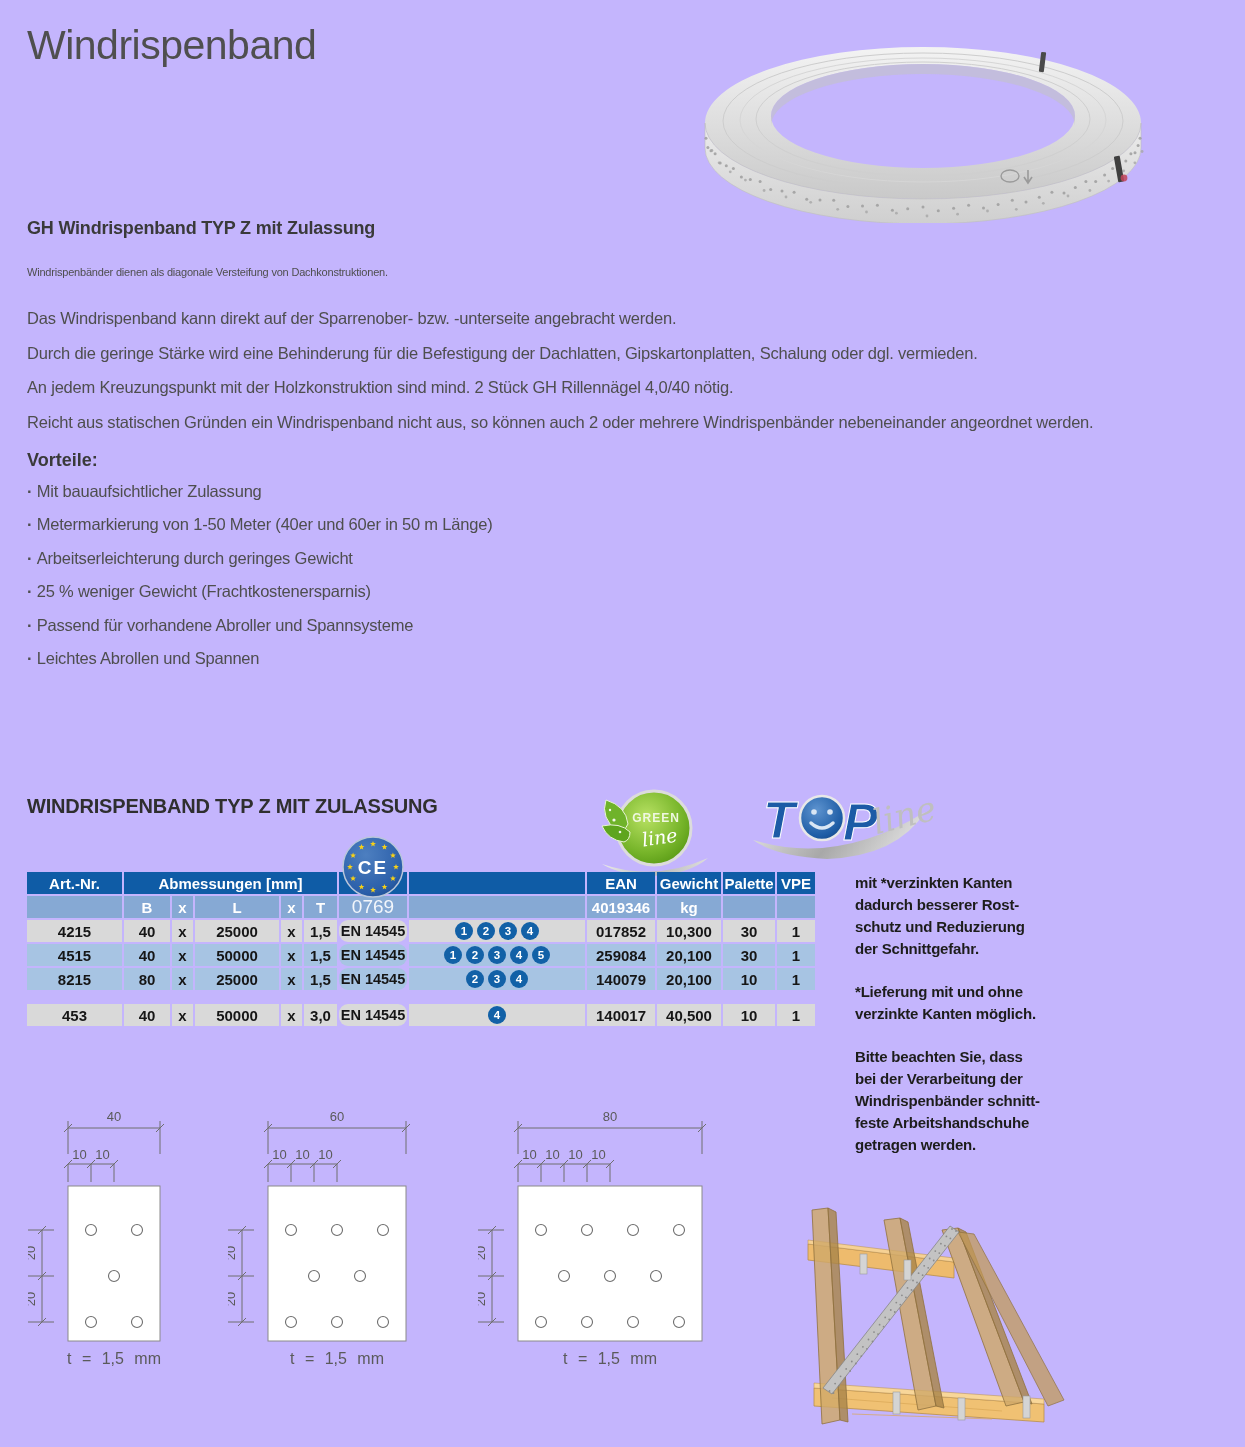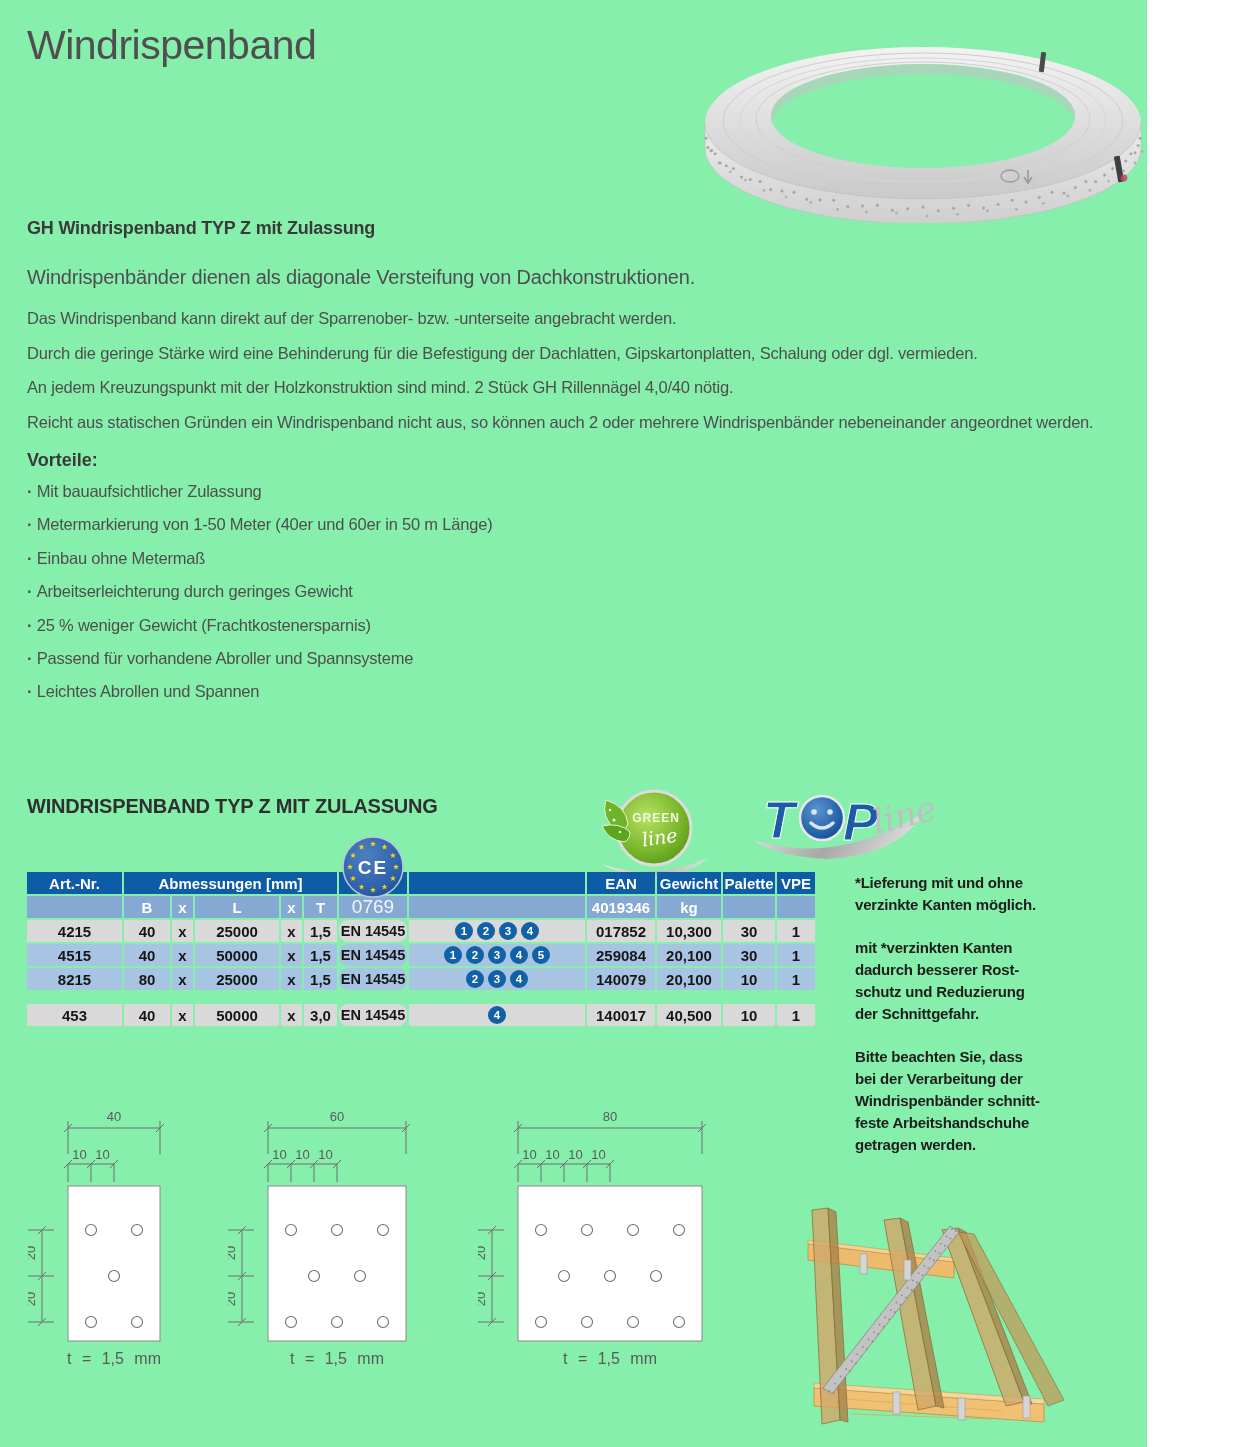--- a/index.html
+++ b/index.html
@@ -1,23 +1,23 @@
 <!DOCTYPE html>
 <html style="--c-header: #0f5ca6; --c-subheader: #86a9d4; --c-rowblue: #a7c4e3; --c-rowgray: #d9d9d9; --c-badge: #1261a7;"><head>
 <meta charset="utf-8">
 <style>
   html,body{margin:0;padding:0;background:#fff;}
-  .page{position:relative;width:1147px;height:1447px;background:#86efac;overflow:hidden;
+  .page{position:relative;width:1245px;height:1447px;background:#c4b5fd;overflow:hidden;
         font-family:"Liberation Sans",sans-serif;color:#4e4e4e;}
 
   .page-title{position:absolute;left:27px;top:22px;margin:0;font-size:41px;font-weight:400;
               color:#4f4f4f;letter-spacing:-0.5px;}
   .product-subtitle{position:absolute;left:27px;top:218px;margin:0;font-size:18px;font-weight:bold;
               color:#3a3a3a;letter-spacing:-0.2px;}
-  .intro{position:absolute;left:27px;top:266px;font-size:20px;letter-spacing:-0.2px;white-space:nowrap;}
+  .intro{position:absolute;left:27px;top:266px;font-size:11px;letter-spacing:-0.2px;white-space:nowrap;}
   .paragraphs{position:absolute;left:27px;top:309px;font-size:16.5px;letter-spacing:-0.2px;}
   .paragraphs div{height:34.5px;white-space:nowrap;}
   .adv-title{position:absolute;left:27px;top:450px;margin:0;font-size:18px;font-weight:bold;color:#3a3a3a;}
   .advantages{position:absolute;left:27px;top:482px;font-size:16.5px;letter-spacing:-0.2px;}
   .advantages div{height:33.4px;white-space:nowrap;}
   .advantages div::before{content:"· ";font-weight:bold;}
 
   .section-heading{position:absolute;left:27px;top:795px;margin:0;font-size:20px;font-weight:800;
               color:#2f2f2f;letter-spacing:-0.2px;}
 
@@ -163,21 +163,20 @@
       <div>Das Windrispenband kann direkt auf der Sparrenober- bzw. -unterseite angebracht werden.</div>
       <div>Durch die geringe Stärke wird eine Behinderung für die Befestigung der Dachlatten, Gipskartonplatten, Schalung oder dgl. vermieden.</div>
       <div>An jedem Kreuzungspunkt mit der Holzkonstruktion sind mind. 2 Stück GH Rillennägel 4,0/40 nötig.</div>
       <div>Reicht aus statischen Gründen ein Windrispenband nicht aus, so können auch 2 oder mehrere Windrispenbänder nebeneinander angeordnet werden.</div>
     </div>
 
   <h3 class="adv-title">Vorteile:</h3>
   <div class="advantages" id="advantages">
       <div>Mit bauaufsichtlicher Zulassung</div>
       <div>Metermarkierung von 1-50 Meter (40er und 60er in 50 m Länge)</div>
-      <div>Einbau ohne Metermaß</div>
       <div>Arbeitserleichterung durch geringes Gewicht</div>
       <div>25 % weniger Gewicht (Frachtkostenersparnis)</div>
       <div>Passend für vorhandene Abroller und Spannsysteme</div>
       <div>Leichtes Abrollen und Spannen</div>
     </div>
 
   <h2 class="section-heading">WINDRISPENBAND TYP Z MIT ZULASSUNG</h2>
 
   <svg class="green-logo" width="125" height="100" viewBox="0 0 125 100">
     <defs>
@@ -378,28 +377,28 @@
             <td>40,500</td>
             <td>10</td>
             <td>1</td>
           </tr>
         </tbody>
       </table>
   </div>
 
   <div class="notes" id="notes">
       <div class="note-par">
-        <div>*Lieferung mit und ohne</div>
-        <div>verzinkte Kanten möglich.</div>
-      </div>
-      <div class="note-par">
         <div>mit *verzinkten Kanten</div>
         <div>dadurch besserer Rost-</div>
         <div>schutz und Reduzierung</div>
         <div>der Schnittgefahr.</div>
+      </div>
+      <div class="note-par">
+        <div>*Lieferung mit und ohne</div>
+        <div>verzinkte Kanten möglich.</div>
       </div>
       <div class="note-par">
         <div>Bitte beachten Sie, dass</div>
         <div>bei der Verarbeitung der</div>
         <div>Windrispenbänder schnitt-</div>
         <div>feste Arbeitshandschuhe</div>
         <div>getragen werden.</div>
       </div>
     </div>
 

